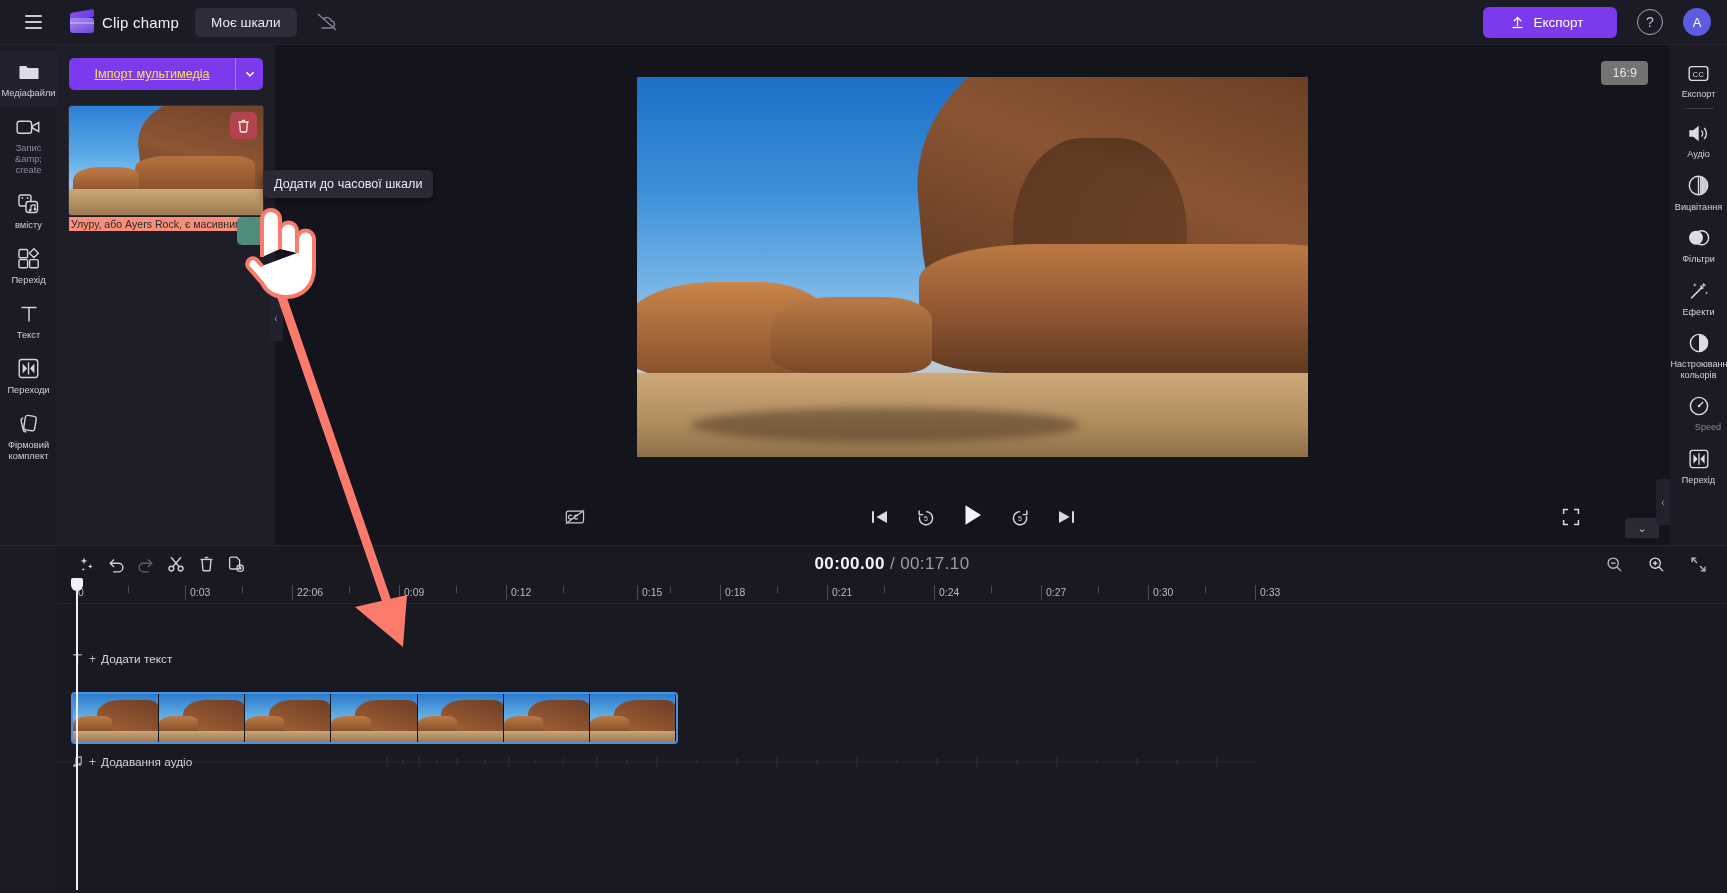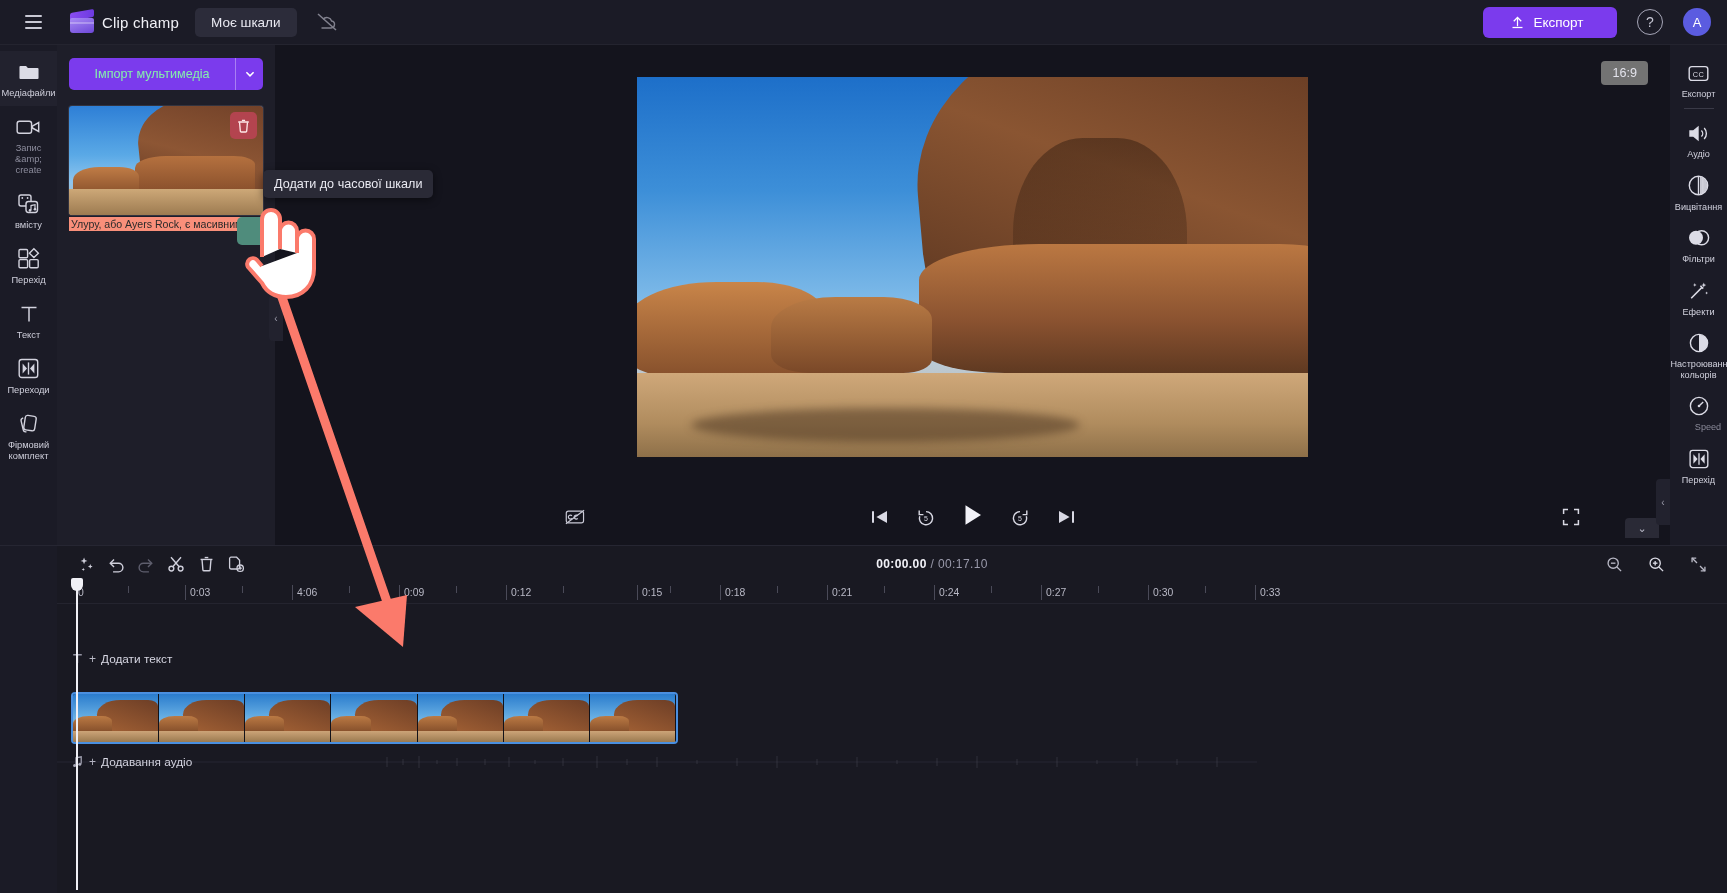--- a/index.html
+++ b/index.html
@@ -52,22 +52,22 @@
     align-items: center; gap: 4px; cursor: pointer; position: relative; }
   .rail-item.active { background: #22222e; }
   .rail-item .ico { width: 26px; height: 24px; display:flex; align-items:center; justify-content:center; color:#d5d5e0; }
   .rail-lbl { font-size: 9.3px; color: #cfcfdb; text-align: center; line-height: 1.18; max-width: 56px; }
   .rail-lbl.dim { color: #8c8c9c; }
 
   
   .media-panel { width: 218px; flex: 0 0 218px; background: #1e1e29; padding: 13px 12px 0 12px;
                  position: relative; }
   .import-row { display: flex; height: 32px; border-radius: 5px; overflow: hidden; }
-  .import-btn { flex: 1; background: #7b3bed; color: #86efac; font-size: 12.6px;
-    display: flex; align-items: center; justify-content: center; cursor: pointer; }
+  .import-btn { flex: 1; background: #7b3bed; color: #fde047; font-size: 12.6px;
+    display: flex; align-items: center; justify-content: center; cursor: pointer; text-decoration: underline; }
   .import-split { width: 28px; background: #7b3bed; border-left: 1px solid rgba(255,255,255,.35);
     display: flex; align-items: center; justify-content: center; cursor: pointer; color: #fff; }
   .thumb-card { margin-top: 16px; width: 194px; position: relative; cursor: pointer; }
   .thumb-img { width: 194px; height: 109px; border-radius: 3px; position: relative; overflow: hidden;
     box-shadow: 0 0 0 1px #33333f; }
   .sky { position:absolute; inset:0; background: linear-gradient(180deg,#2e7fd6 0%,#5aa9e6 45%,#8fc6ef 70%,#c9a98a 100%); }
   .rock-a { position:absolute; right:-6%; top:-8%; width:70%; height:95%;
     background: linear-gradient(200deg,#6b3c26,#8d5634 55%,#5d3420); border-radius: 40% 20% 12% 30%; transform: rotate(-6deg); }
   .rock-b { position:absolute; left:34%; top:46%; width:62%; height:42%;
     background: linear-gradient(180deg,#b5713f,#7c4626); border-radius: 26% 18% 10% 22%; }
@@ -131,22 +131,22 @@
     justify-content: center; color: #9a9aa8; font-size: 10px; cursor: pointer; z-index: 12;}
 
   
   .timeline { flex: 0 0 348px; background: #191922; border-top: 1px solid #262632; position: relative; display: flex; }
   .tl-gutter { width: 57px; flex: 0 0 57px; background: #1b1b26; }
   .tl-main { flex: 1; position: relative; min-width: 0; }
   .tl-toolbar { height: 36px; display: flex; align-items: center; padding: 0 14px; position: relative; }
   .tlb { width: 30px; height: 26px; display: flex; align-items: center; justify-content: center;
     color: #cfcfdb; cursor: pointer; }
   .tlb.dim { color: #5e5e6d; }
-  .tl-time { position: absolute; left: 50%; transform: translateX(-50%); font-size: 12px;
-    letter-spacing: .4px; margin-left: 40px; }
+  .tl-time { position: absolute; left: 50%; transform: translateX(-50%); font-size: 17px;
+    letter-spacing: .4px; }
   .tl-time b { color: #f2f2f8; font-weight: bold; }
   .tl-time span { color: #9a9aab; }
   .tl-toolbar-right { margin-left: auto; display: flex; align-items: center; gap: 12px; }
   .tl-ruler { height: 22px; position: relative; border-bottom: 1px solid #24242f; }
   .tick-lbl { position: absolute; top: 3px; font-size: 10.4px; color: #b9b9c6; padding-left: 4px;
               border-left: 1px solid #4a4a58; height: 15px; line-height: 15px; }
   .tick-min { position: absolute; top: 4px; width: 1px; height: 7px; background: #4a4a58; }
   .playhead { position: absolute; left: 14px; top: -4px; width: 12px; z-index: 14; }
   .ph-knob { width: 12px; height: 13px; background: #f0f0f6; border-radius: 2px 2px 6px 6px; }
   .ph-line { position: absolute; left: 5px; top: 12px; width: 2px; height: 300px; background: #f0f0f6; }
@@ -575,21 +575,21 @@
 
       <div class="tl-ruler">
         <div class="playhead">
           <div class="ph-knob"></div>
             <div class="ph-line"></div>
         </div>
         <div class="tick-lbl" style="left:14px;border-left:none;padding-left:7px">0</div>
         <div class="tick-min" style="left:71px"></div>
         <div class="tick-lbl" style="left:128px">0:03</div>
         <div class="tick-min" style="left:185px"></div>
-        <div class="tick-lbl" style="left:235px">4:06</div>
+        <div class="tick-lbl" style="left:235px">22:06</div>
         <div class="tick-min" style="left:292px"></div>
         <div class="tick-lbl" style="left:342px">0:09</div>
         <div class="tick-min" style="left:399px"></div>
         <div class="tick-lbl" style="left:449px">0:12</div>
         <div class="tick-min" style="left:506px"></div>
         <div class="tick-lbl" style="left:580px">0:15</div>
         <div class="tick-min" style="left:613px"></div>
         <div class="tick-lbl" style="left:663px">0:18</div>
         <div class="tick-min" style="left:720px"></div>
         <div class="tick-lbl" style="left:770px">0:21</div>

